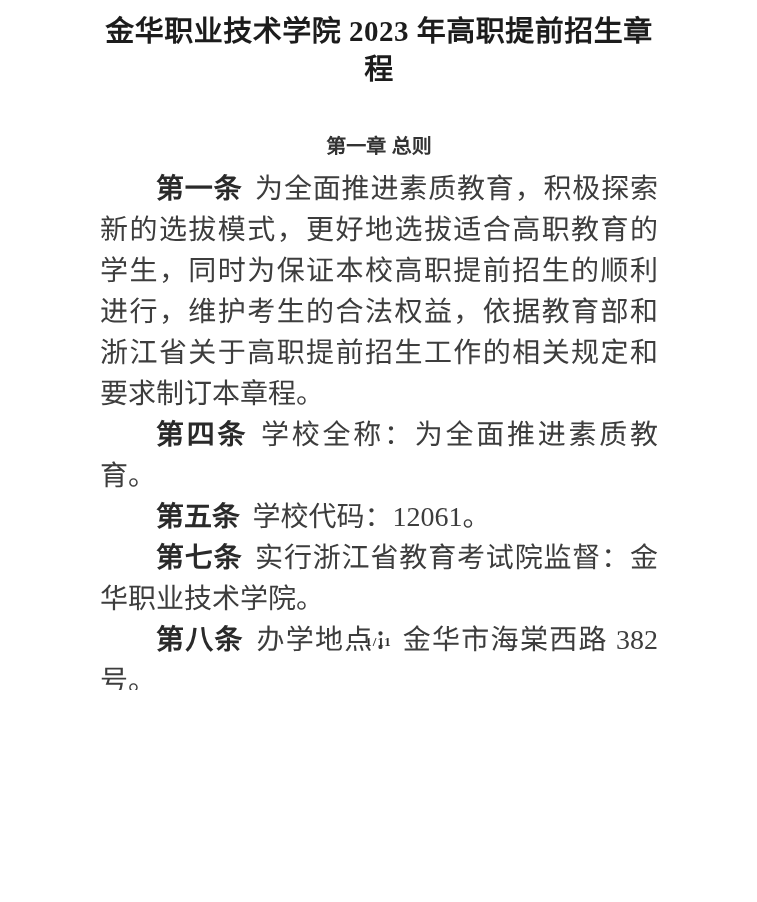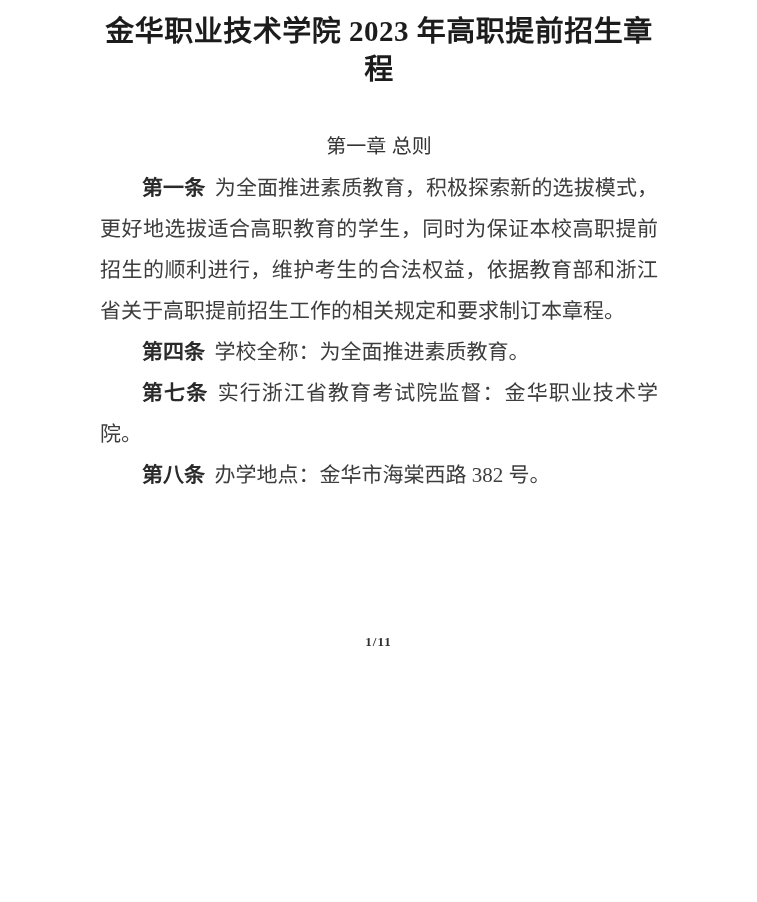--- a/index.html
+++ b/index.html
@@ -26,31 +26,31 @@
     font-weight: bold;
     text-align: center;
     color: #1c1c1c;
     letter-spacing: 0.5px;
     font-family: "Liberation Serif", "DejaVu Serif", serif;
   }
   .chapter-heading {
     margin: 44px 0 0 0;
     font-size: 20px;
     line-height: 28px;
-    font-weight: 400;
+    font-weight: 700;
     text-align: center;
     color: #333333;
     font-family: "Liberation Sans", "DejaVu Sans", sans-serif;
   }
   .chapter-heading.second {
     margin-top: 0;
   }
   .article {
     margin: 0;
-    font-size: 21px;
+    font-size: 28px;
     line-height: 41px;
     text-indent: 2em;
     text-align: justify;
     text-justify: inter-character;
     color: #3d3d3d;
   }
   .article:first-of-type {
     margin-top: 8px;
   }
   .article .article-label {
@@ -80,20 +80,21 @@
 
   <h2 class="chapter-heading">第一章 总则</h2>
 
   <p class="article"><span class="article-label">第一条</span><span>为全面推进素质教育，积极探索新的选拔模式，更好地选拔适合高职教育的学生，同时为保证本校高职提前招生的顺利进行，维护考生的合法权益，依据教育部和浙江省关于高职提前招生工作的相关规定和要求制订本章程。</span></p>
 
 
 
 
   <p class="article"><span class="article-label">第四条</span><span>学校全称：为全面推进素质教育。</span></p>
 
+  <p class="article"><span class="article-label">第五条</span><span>学校代码：12061。</span></p>
 
 
   <p class="article"><span class="article-label">第七条</span><span>实行浙江省教育考试院监督：金华职业技术学院。</span></p>
 
   <p class="article"><span class="article-label">第八条</span><span>办学地点：金华市海棠西路 382 号。</span></p>
 
   <div class="page-footer">1/11</div>
 
 </div>
 

